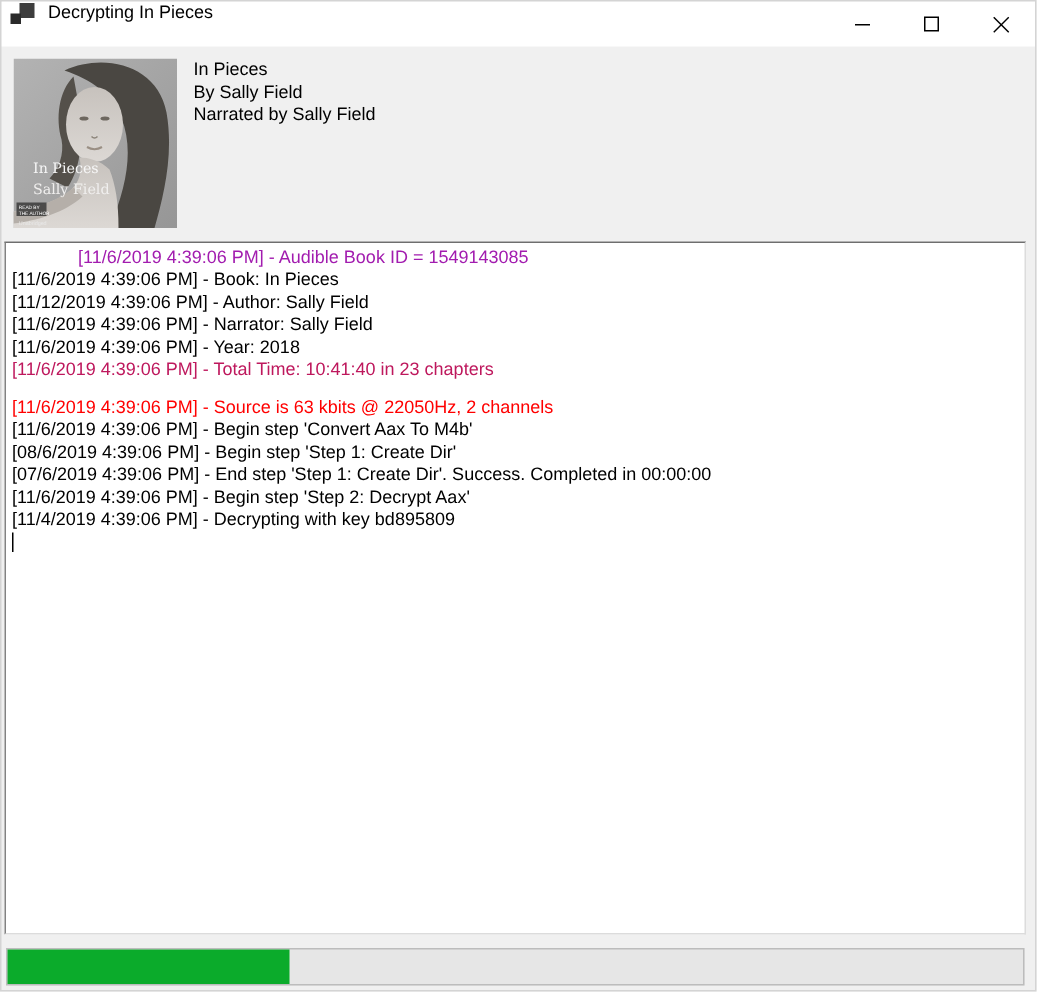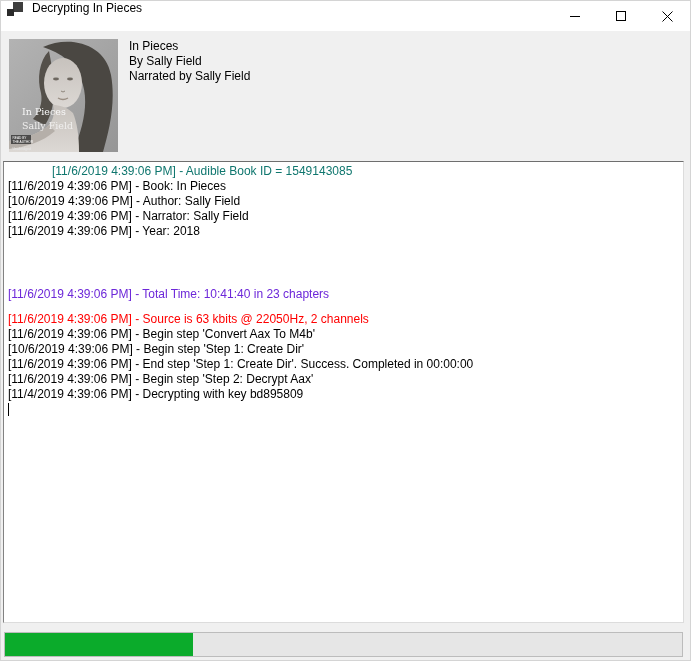--- a/index.html
+++ b/index.html
@@ -125,30 +125,30 @@
   <text x="3.5" y="111" font-family="'Liberation Sans', sans-serif" font-size="3.6" fill="#e8e8e8">Unabridged</text>
 </svg>
 
 <div class="book-info">
   <div>In Pieces</div>
   <div>By Sally Field</div>
   <div>Narrated by Sally Field</div>
 </div>
 
 <div class="logbox">
-  <div class="log-line" style="color: #0f766e; padding-left: 44px;">[11/6/2019 4:39:06 PM] - Audible Book ID = 1549143085</div>
+  <div class="log-line" style="color: #a21caf; padding-left: 44px;">[11/6/2019 4:39:06 PM] - Audible Book ID = 1549143085</div>
   <div class="log-line" style="color: rgb(0, 0, 0);">[11/6/2019 4:39:06 PM] - Book: In Pieces</div>
-  <div class="log-line" style="color: rgb(0, 0, 0);">[10/6/2019 4:39:06 PM] - Author: Sally Field</div>
+  <div class="log-line" style="color: rgb(0, 0, 0);">[11/12/2019 4:39:06 PM] - Author: Sally Field</div>
   <div class="log-line" style="color: rgb(0, 0, 0);">[11/6/2019 4:39:06 PM] - Narrator: Sally Field</div>
   <div class="log-line" style="color: rgb(0, 0, 0);">[11/6/2019 4:39:06 PM] - Year: 2018</div>
-  <div class="log-line" style="color: #6d28d9; margin-top: 48px;">[11/6/2019 4:39:06 PM] - Total Time: 10:41:40 in 23 chapters</div>
+  <div class="log-line" style="color: #be185d;">[11/6/2019 4:39:06 PM] - Total Time: 10:41:40 in 23 chapters</div>
   <div class="log-line" style="color: rgb(255, 0, 0); margin-top: 10px;">[11/6/2019 4:39:06 PM] - Source is 63 kbits @ 22050Hz, 2 channels</div>
   <div class="log-line" style="color: rgb(0, 0, 0);">[11/6/2019 4:39:06 PM] - Begin step 'Convert Aax To M4b'</div>
-  <div class="log-line" style="color: rgb(0, 0, 0);">[10/6/2019 4:39:06 PM] - Begin step 'Step 1: Create Dir'</div>
-  <div class="log-line" style="color: rgb(0, 0, 0);">[11/6/2019 4:39:06 PM] - End step 'Step 1: Create Dir'. Success. Completed in 00:00:00</div>
+  <div class="log-line" style="color: rgb(0, 0, 0);">[08/6/2019 4:39:06 PM] - Begin step 'Step 1: Create Dir'</div>
+  <div class="log-line" style="color: rgb(0, 0, 0);">[07/6/2019 4:39:06 PM] - End step 'Step 1: Create Dir'. Success. Completed in 00:00:00</div>
   <div class="log-line" style="color: rgb(0, 0, 0);">[11/6/2019 4:39:06 PM] - Begin step 'Step 2: Decrypt Aax'</div>
   <div class="log-line" style="color: rgb(0, 0, 0);">[11/4/2019 4:39:06 PM] - Decrypting with key bd895809</div>
   <div class="caret-line"><span class="caret"></span></div>
 </div>
 
 <div class="progress">
   <div class="progress-fill" style="width: 27.8%; background: rgb(11, 171, 43);"></div>
 </div>
 
 </body></html>

